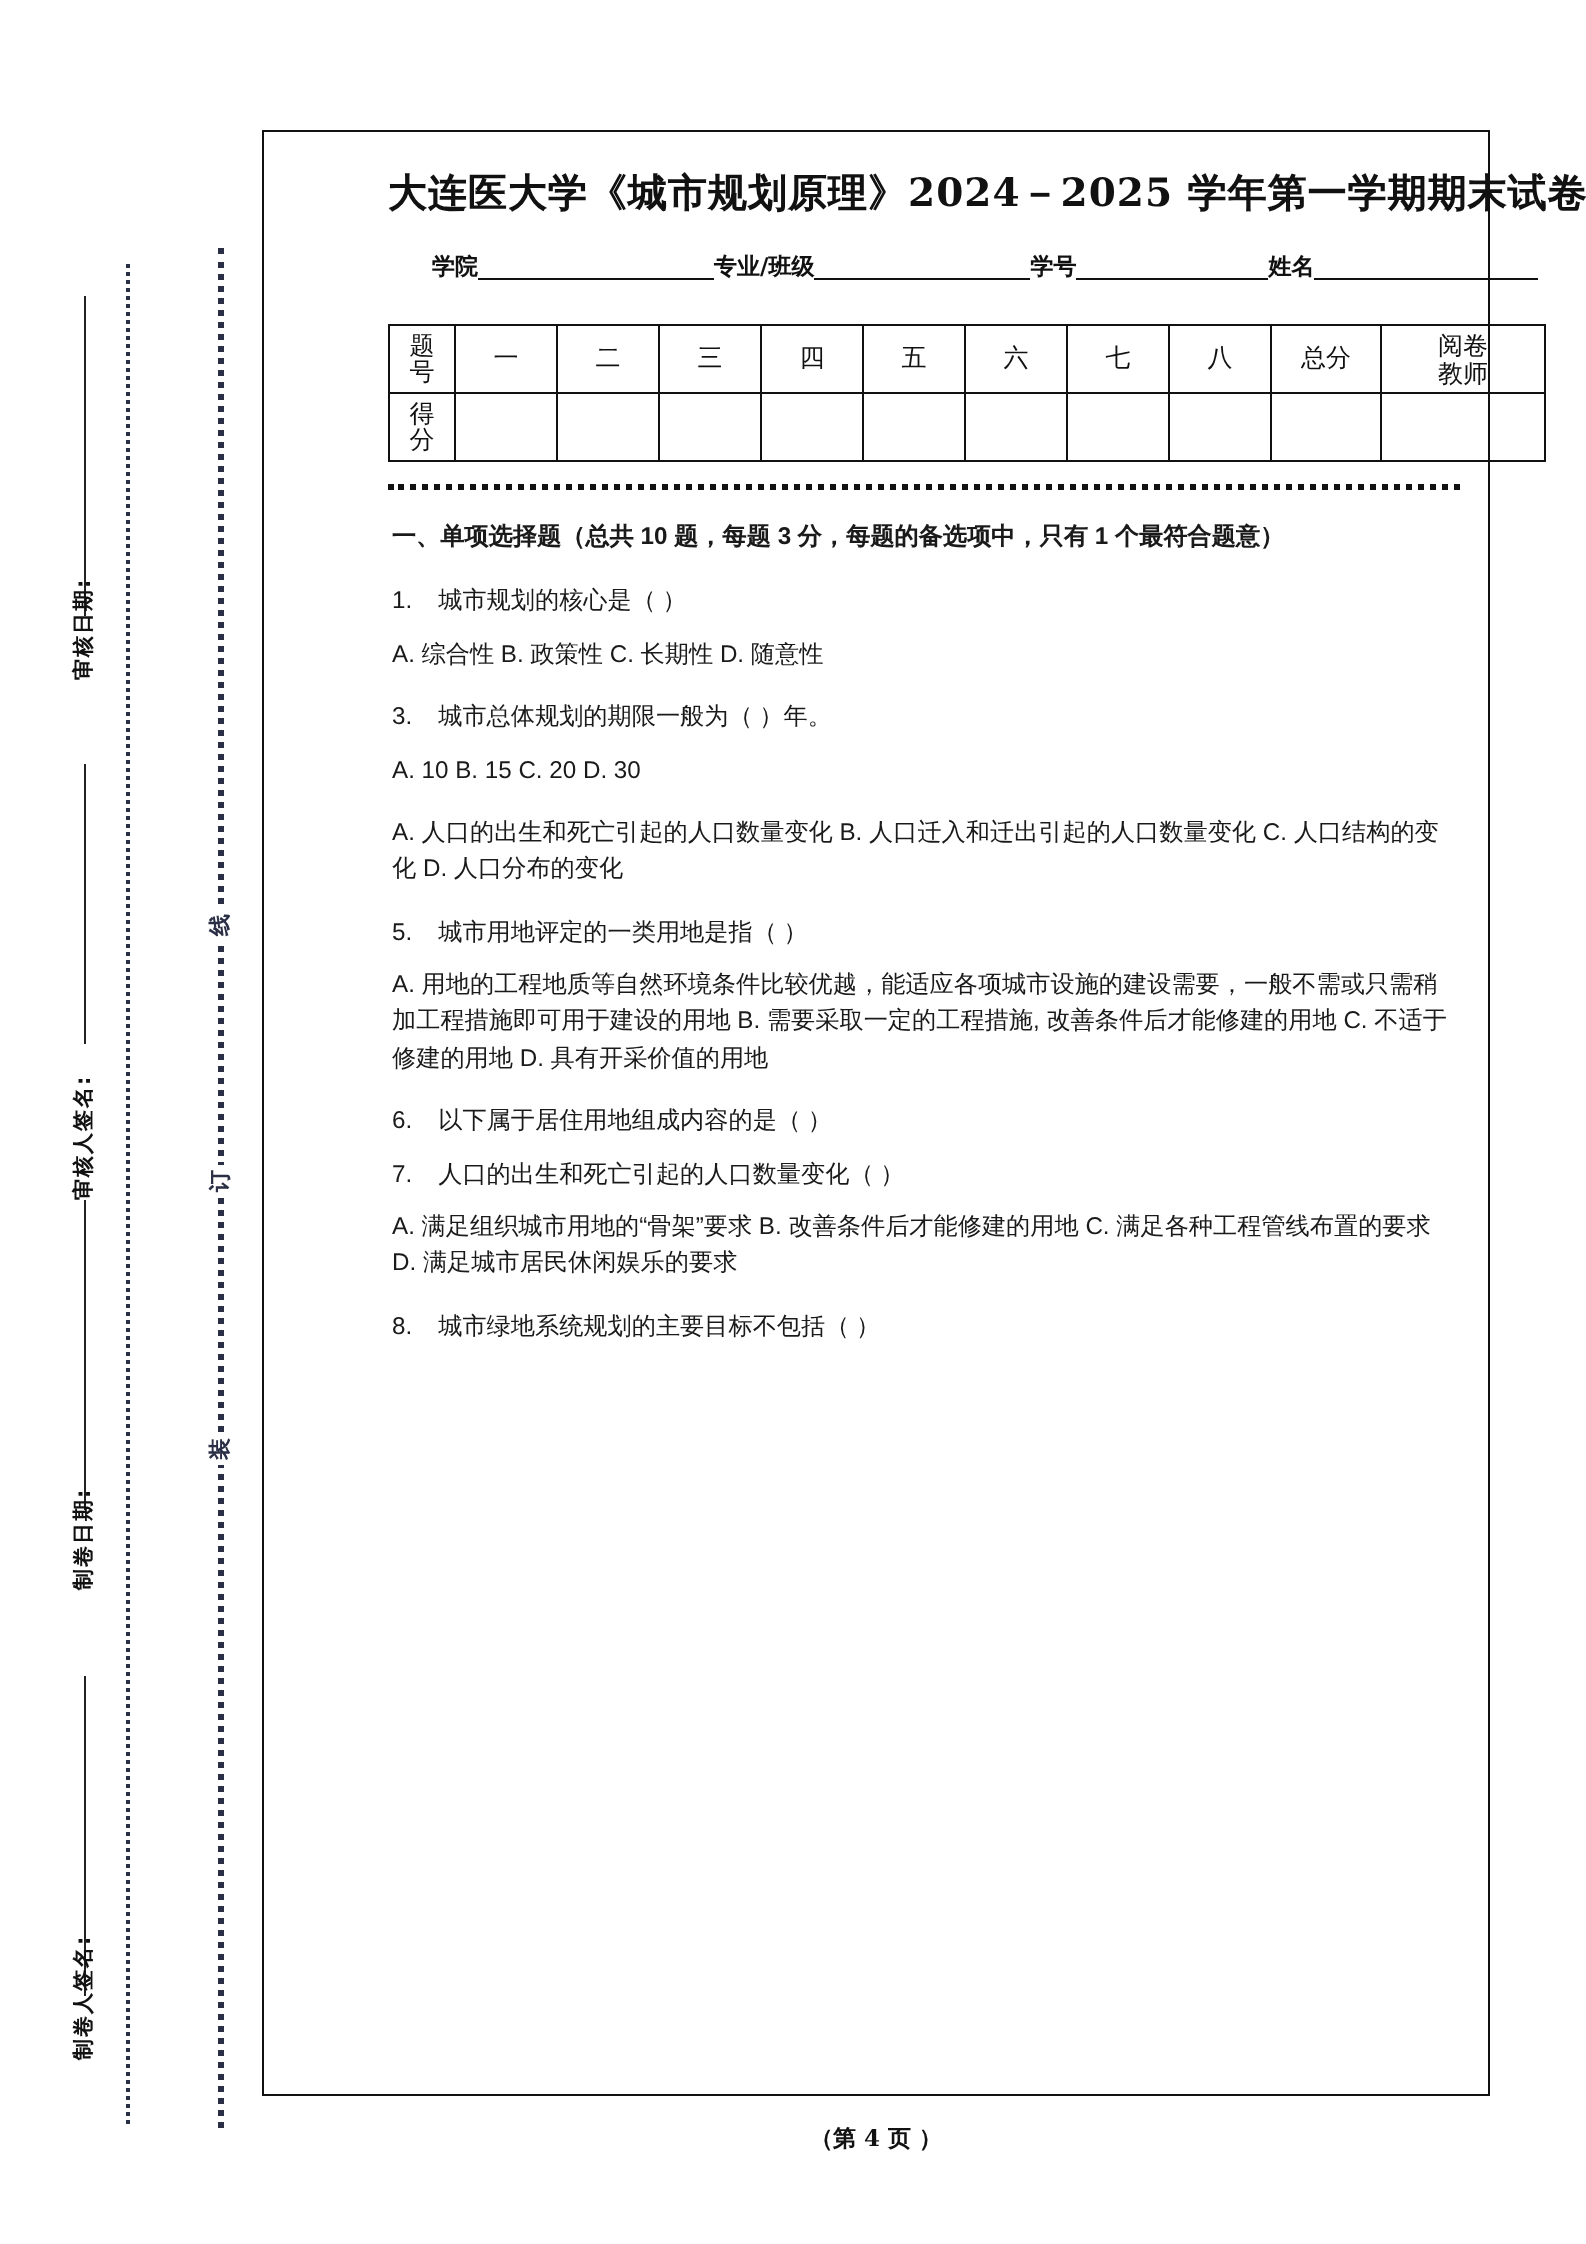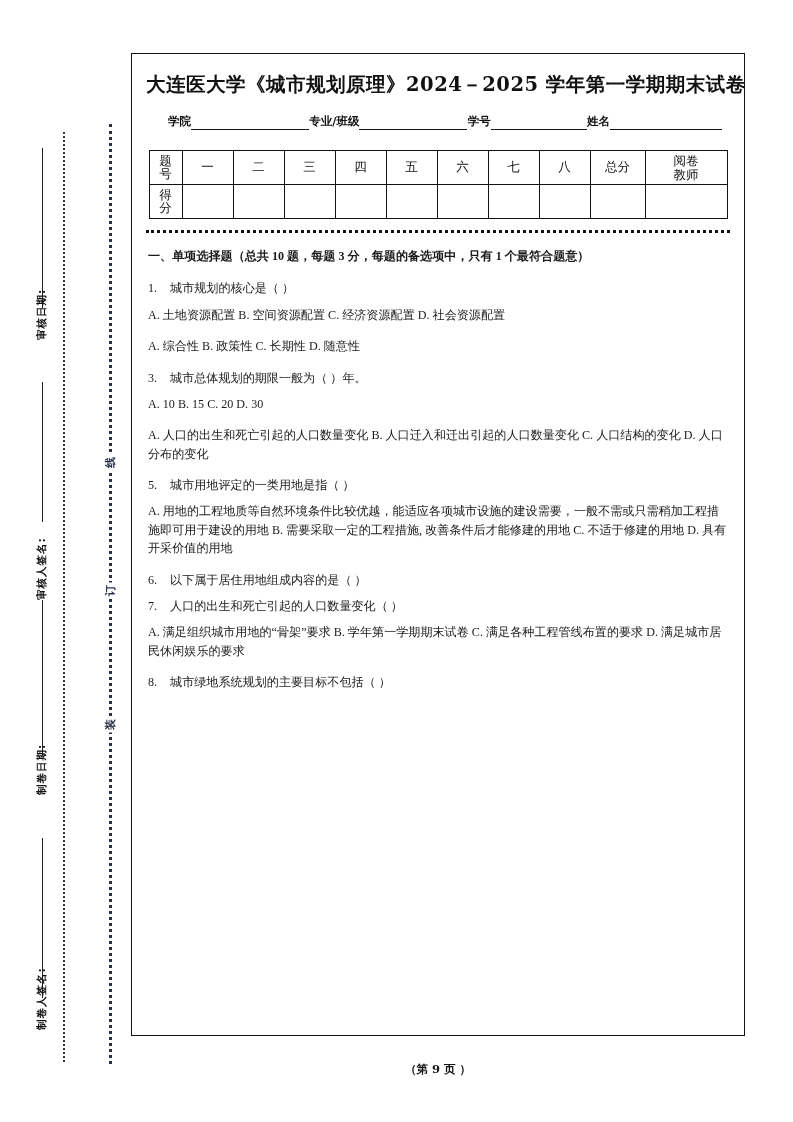--- a/index.html
+++ b/index.html
@@ -52,25 +52,26 @@
     transform:rotate(-90deg);
     transform-origin:center center;
     text-align:center;
     width:16px;
     font-family:"DejaVu Sans","Liberation Sans",sans-serif;
   }
 
   
   .sheet{
     position:absolute;
-    left:131px;top:53px;
+    left:131px;top:65px;
     width:614px;height:983px;
     border:1.6px solid #111;
     box-sizing:border-box;
     background:#fff;
+    padding-left:48px;
   }
   .sheet-inner{ padding:0 14px; }
 
   .paper-title{
     text-align:center;
     font-size:19.5px;
     font-weight:bold;
     font-family:"DejaVu Serif","Liberation Serif",serif;
     letter-spacing:0.5px;
     margin:17px 0 0 0;
@@ -81,21 +82,21 @@
   
   .id-line{
     display:flex;
     align-items:flex-end;
     margin:16px 8px 0 22px;
     font-size:11.5px;
     font-family:"DejaVu Serif","Liberation Serif",serif;
     font-weight:bold;
     color:#111;
   }
-  .id-field{ display:flex;align-items:flex-end; }
+  .id-field{ display:flex;}
   .id-field .lbl{ white-space:nowrap;padding-bottom:1px; }
   .id-field .blank{
     border-bottom:1.3px solid #111;
     height:13px;
   }
   .b1{width:118px;} .b2{width:108px;} .b3{width:96px;} .b4{width:112px;}
   .gap{width:7px;}
 
   
   table.score{
@@ -122,21 +123,21 @@
     margin:11px 0 0 0;
     height:0;
     border-top:3.2px dotted #111;
   }
 
   
   .body{
     padding:14px 2px 0 2px;
     font-size:12.1px;
     line-height:1.52;
-    font-family:Liberation Serif, serif;
+    font-family:Liberation Sans, sans-serif;
     color:#1a1a1a;
   }
   .sec-head{
     margin:0 0 14px 0;
     font-weight:bold;
   }
   .q{ margin:0 0 8px 0; }
   .opts{ margin:0 0 13px 0; }
   .sp{ display:inline-block;width:13px; }
 
@@ -243,21 +244,20 @@
 
   <div class="sep-dots"></div>
 
   <div class="body">
 
     <div class="sec-head">一、单项选择题（总共 10 题，每题 3 分，每题的备选项中，只有 1 个最符合题意）</div>
 
     <div class="q">
       <span>1.</span><span class="sp"></span><span>城市规划的核心是（   ）</span>
     </div>
-    <div class="opts oi">A. 土地资源配置    B. 空间资源配置    C. 经济资源配置    D. 社会资源配置</div>
 
     <div class="opts oi">A. 综合性    B. 政策性    C. 长期性    D. 随意性</div>
 
     <div class="q">
       <span>3.</span><span class="sp"></span><span>城市总体规划的期限一般为（   ）年。</span>
     </div>
     <div class="opts oi">A. 10    B. 15    C. 20    D. 30</div>
 
     <div class="opts oi">A. 人口的出生和死亡引起的人口数量变化    B. 人口迁入和迁出引起的人口数量变化 C. 人口结构的变化    D. 人口分布的变化</div>
 
@@ -266,24 +266,24 @@
     </div>
     <div class="opts oi">A. 用地的工程地质等自然环境条件比较优越，能适应各项城市设施的建设需要，一般不需或只需稍加工程措施即可用于建设的用地    B. 需要采取一定的工程措施, 改善条件后才能修建的用地    C. 不适于修建的用地    D. 具有开采价值的用地</div>
 
     <div class="q">
       <span>6.</span><span class="sp"></span><span>以下属于居住用地组成内容的是（   ）</span>
     </div>
 
     <div class="q">
       <span>7.</span><span class="sp"></span><span>人口的出生和死亡引起的人口数量变化（   ）</span>
     </div>
-    <div class="opts oi">A. 满足组织城市用地的“骨架”要求    B. 学年第一学期期末试卷    C. 满足各种工程管线布置的要求    D. 满足城市居民休闲娱乐的要求</div>
+    <div class="opts oi">A. 满足组织城市用地的“骨架”要求    B. 改善条件后才能修建的用地    C. 满足各种工程管线布置的要求    D. 满足城市居民休闲娱乐的要求</div>
 
     <div class="q">
       <span>8.</span><span class="sp"></span><span>城市绿地系统规划的主要目标不包括（   ）</span>
     </div>
 
 
   </div>
  </div>
 </div>
 
-<div class="footer">（第 9 页 ）</div>
+<div class="footer">（第 4 页 ）</div>
 
 </body></html>

